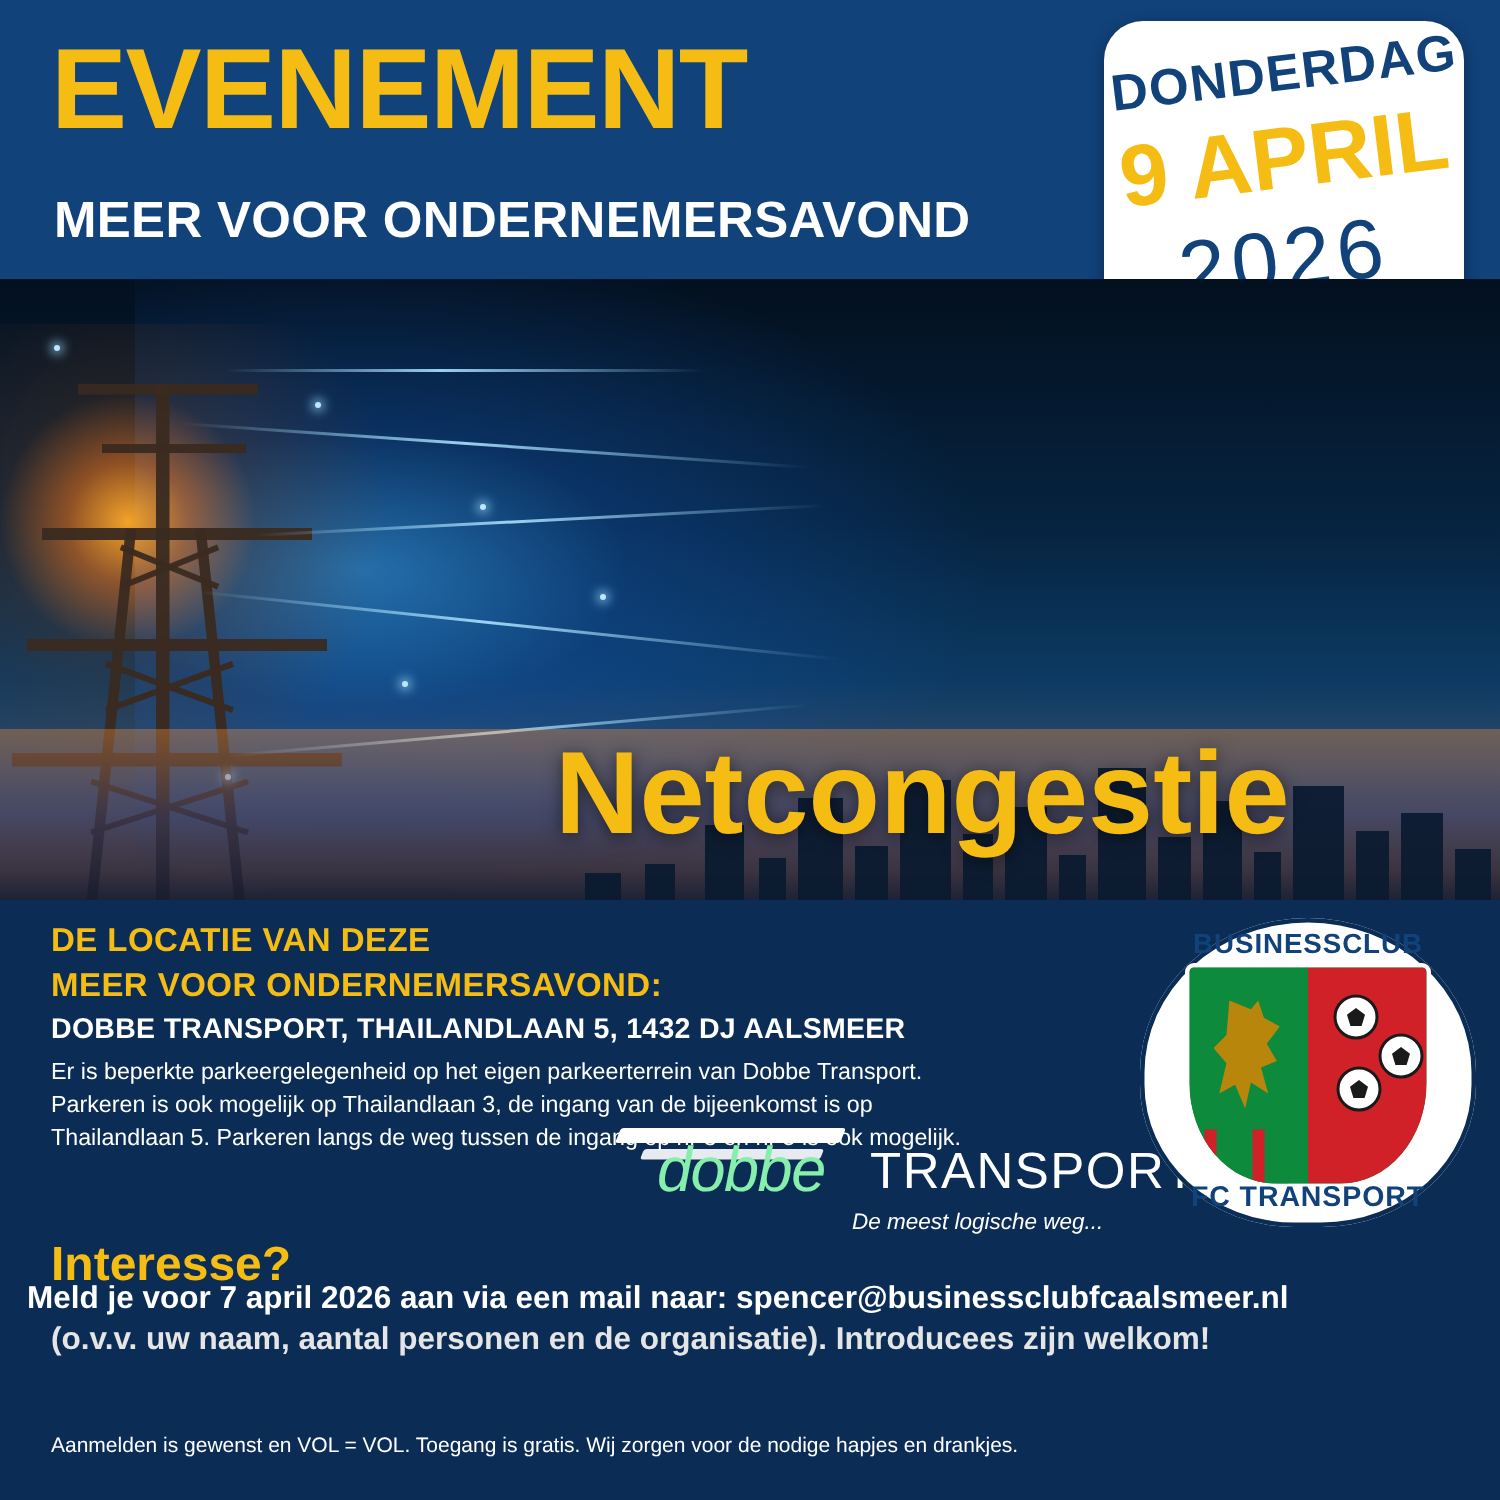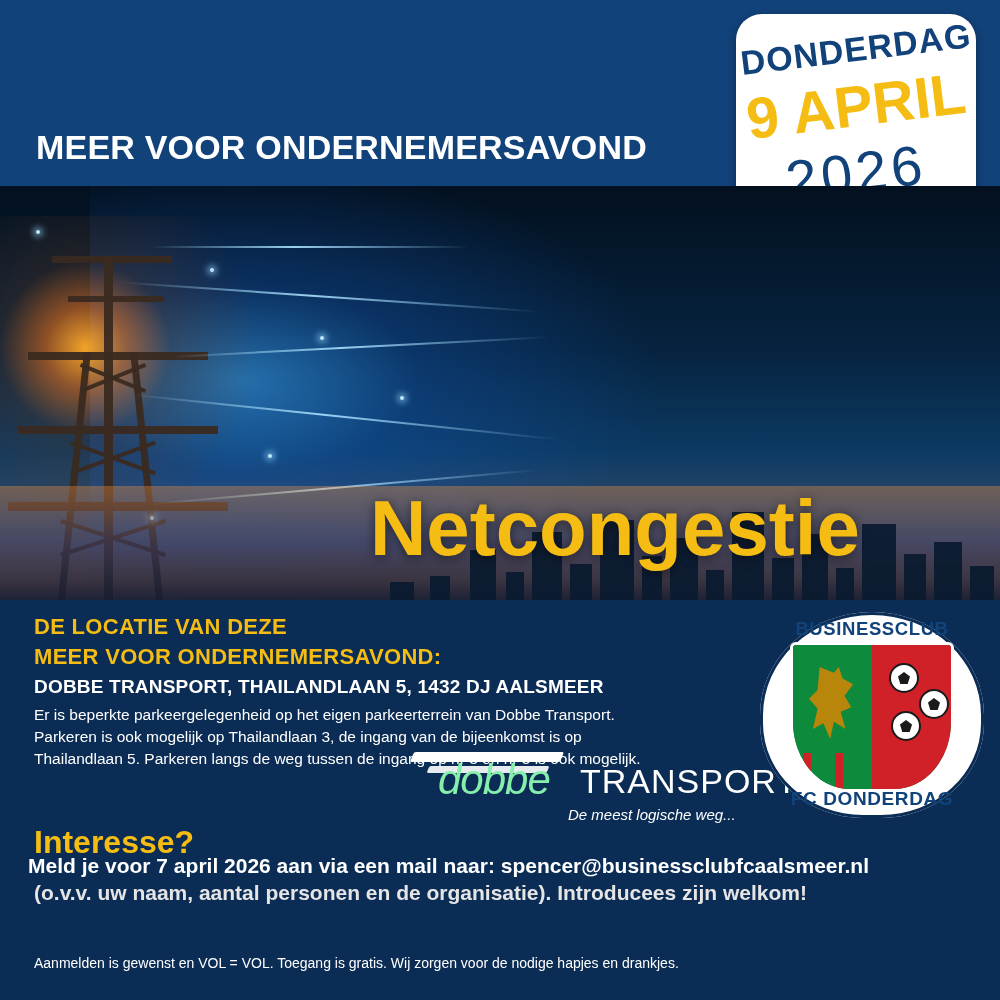--- a/index.html
+++ b/index.html
@@ -315,21 +315,21 @@
   
   .interest-head {
     position: absolute;
     left: 34px; top: 224px;
     font-size: 32px;
     font-weight: bold;
     color: #f5bd14;
   }
   .interest-l1 {
     position: absolute;
-    left: 28px; top: 254px;
+    left: 18px; top: 254px;
     font-size: 21px;
     font-weight: bold;
     color: #ffffff;
     white-space: nowrap;
   }
   .interest-l2 {
     position: absolute;
     left: 34px; top: 281px;
     font-size: 21px;
     font-weight: bold;
@@ -351,20 +351,21 @@
     color: #ffffff;
     white-space: nowrap;
   }
 </style>
 </head>
 <body>
 
 <div class="poster">
 
   <div class="header">
+    <div class="header-title">EVENEMENT</div>
     <div class="header-sub">MEER VOOR ONDERNEMERSAVOND</div>
   </div>
 
   <div class="date-badge">
     <div class="date-day">DONDERDAG</div>
     <div class="date-main">9 APRIL</div>
     <div class="date-year">2026</div>
   </div>
 
   <div class="hero">
@@ -452,21 +453,21 @@
         <div class="fc-right"></div>
         <div class="fc-stripe" style="left:10px;background:#d02128;"></div>
         <div class="fc-stripe" style="left:26px;background:#0d8a3c;"></div>
         <div class="fc-stripe" style="left:42px;background:#d02128;"></div>
         <div class="fc-stripe" style="left:58px;background:#0d8a3c;"></div>
         <div class="lion"></div>
         <div class="ball" style="left:96px;top:18px;"></div>
         <div class="ball" style="left:126px;top:44px;"></div>
         <div class="ball" style="left:98px;top:66px;"></div>
       </div>
-      <div class="fc-bottom">FC DONDERDAG</div>
+      <div class="fc-bottom">FC TRANSPORT</div>
     </div>
 
     <div class="interest-head">Interesse?</div>
     <div class="interest-l1">Meld je voor 7 april 2026 aan via een mail naar: spencer@businessclubfcaalsmeer.nl</div>
     <div class="interest-l2">(o.v.v. uw naam, aantal personen en de organisatie). Introducees zijn welkom!</div>
 
     <div class="closing2">Aanmelden is gewenst en VOL = VOL. Toegang is gratis. Wij zorgen voor de nodige hapjes en drankjes.</div>
   </div>
 </div>
 

